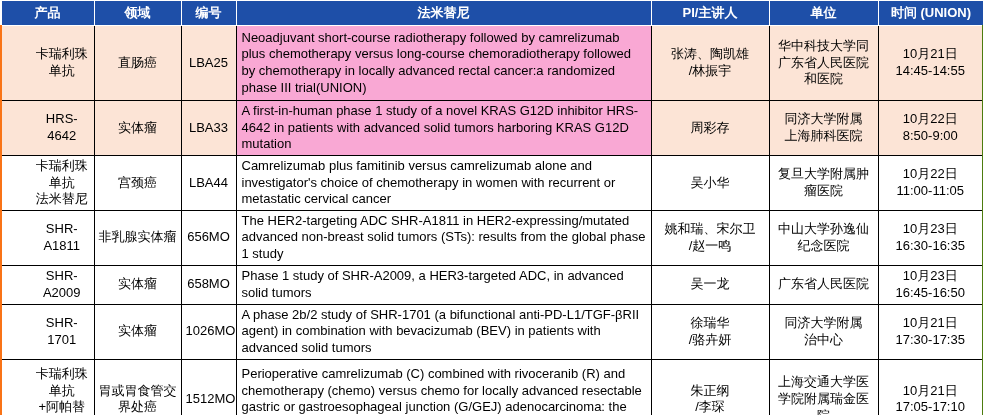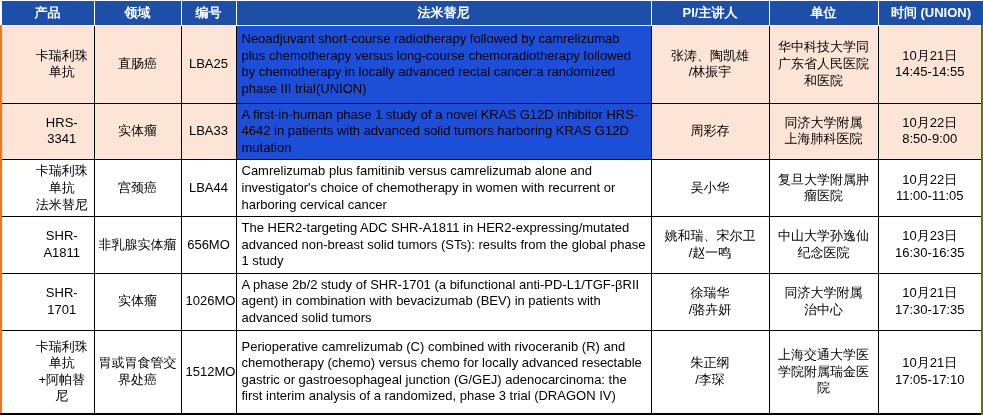--- a/index.html
+++ b/index.html
@@ -41,24 +41,24 @@
     text-align: center;
     line-height: 1.28;
     white-space: pre-line;
     overflow: hidden;
   }
   table.schedule td.c-title {
     text-align: left;
     padding: 2px 5px;
   }
   tr.highlight td { background: #FCE4D6; }
-  tr.highlight td.c-title { background: #1d4ed8; }
+  tr.highlight td.c-title { background: #f9a8d4; }
   tbody tr:last-child td { border-bottom: 2px solid #000000; }
   tbody td:first-child { border-left: 2px solid #f97316; padding-left: 32px; }
-  tbody td:last-child { border-right: 6px solid #4d7c0f; margin-top: 40px; }
+  tbody td:last-child { border-right: 4px solid #4d7c0f; margin-top: 40px; }
 </style>
 </head>
 <body>
 
 <div class="wrap">
   <table class="schedule">
     <colgroup>
       <col style="width:93px">
         <col style="width:87px">
         <col style="width:55px">
@@ -86,53 +86,63 @@
         <td class="c-title">Neoadjuvant short-course radiotherapy followed by camrelizumab plus chemotherapy versus long-course chemoradiotherapy followed by chemotherapy in locally advanced rectal cancer:a randomized phase III trial(UNION)</td>
         <td class="c-pi">张涛、陶凯雄
 /林振宇</td>
         <td class="c-affiliation">华中科技大学同
 广东省人民医院
 和医院</td>
         <td class="c-time">10月21日
 14:45-14:55</td>
       </tr>
       <tr style="height:49px" class="highlight">
-        <td class="c-product">HRS-3341</td>
+        <td class="c-product">HRS-4642</td>
         <td class="c-field">实体瘤</td>
         <td class="c-code">LBA33</td>
         <td class="c-title">A first-in-human phase 1 study of a novel KRAS G12D inhibitor HRS-4642 in patients with advanced solid tumors harboring KRAS G12D mutation</td>
         <td class="c-pi">周彩存</td>
         <td class="c-affiliation">同济大学附属
 上海肺科医院</td>
         <td class="c-time">10月22日
 8:50-9:00</td>
       </tr>
       <tr style="height:52px">
         <td class="c-product">卡瑞利珠单抗
 法米替尼</td>
         <td class="c-field">宫颈癌</td>
         <td class="c-code">LBA44</td>
-        <td class="c-title">Camrelizumab plus famitinib versus camrelizumab alone and investigator's choice of chemotherapy in women with recurrent or harboring cervical cancer</td>
+        <td class="c-title">Camrelizumab plus famitinib versus camrelizumab alone and investigator's choice of chemotherapy in women with recurrent or metastatic cervical cancer</td>
         <td class="c-pi">吴小华</td>
         <td class="c-affiliation">复旦大学附属肿
 瘤医院</td>
         <td class="c-time">10月22日
 11:00-11:05</td>
       </tr>
       <tr style="height:50px">
         <td class="c-product">SHR-A1811</td>
         <td class="c-field">非乳腺实体瘤</td>
         <td class="c-code">656MO</td>
         <td class="c-title">The HER2-targeting ADC SHR-A1811 in HER2-expressing/mutated advanced non-breast solid tumors (STs): results from the global phase 1 study</td>
         <td class="c-pi">姚和瑞、宋尔卫
 /赵一鸣</td>
         <td class="c-affiliation">中山大学孙逸仙
 纪念医院</td>
         <td class="c-time">10月23日
 16:30-16:35</td>
+      </tr>
+      <tr style="height:39px">
+        <td class="c-product">SHR-A2009</td>
+        <td class="c-field">实体瘤</td>
+        <td class="c-code">658MO</td>
+        <td class="c-title">Phase 1 study of SHR-A2009, a HER3-targeted ADC, in advanced solid tumors</td>
+        <td class="c-pi">吴一龙</td>
+        <td class="c-affiliation">广东省人民医院</td>
+        <td class="c-time">10月23日
+16:45-16:50</td>
       </tr>
       <tr style="height:49px">
         <td class="c-product">SHR-1701</td>
         <td class="c-field">实体瘤</td>
         <td class="c-code">1026MO</td>
         <td class="c-title">A phase 2b/2 study of SHR-1701 (a bifunctional anti-PD-L1/TGF-βRII agent) in combination with bevacizumab (BEV) in patients with advanced solid tumors</td>
         <td class="c-pi">徐瑞华
 /骆卉妍</td>
         <td class="c-affiliation">同济大学附属
 治中心</td>

